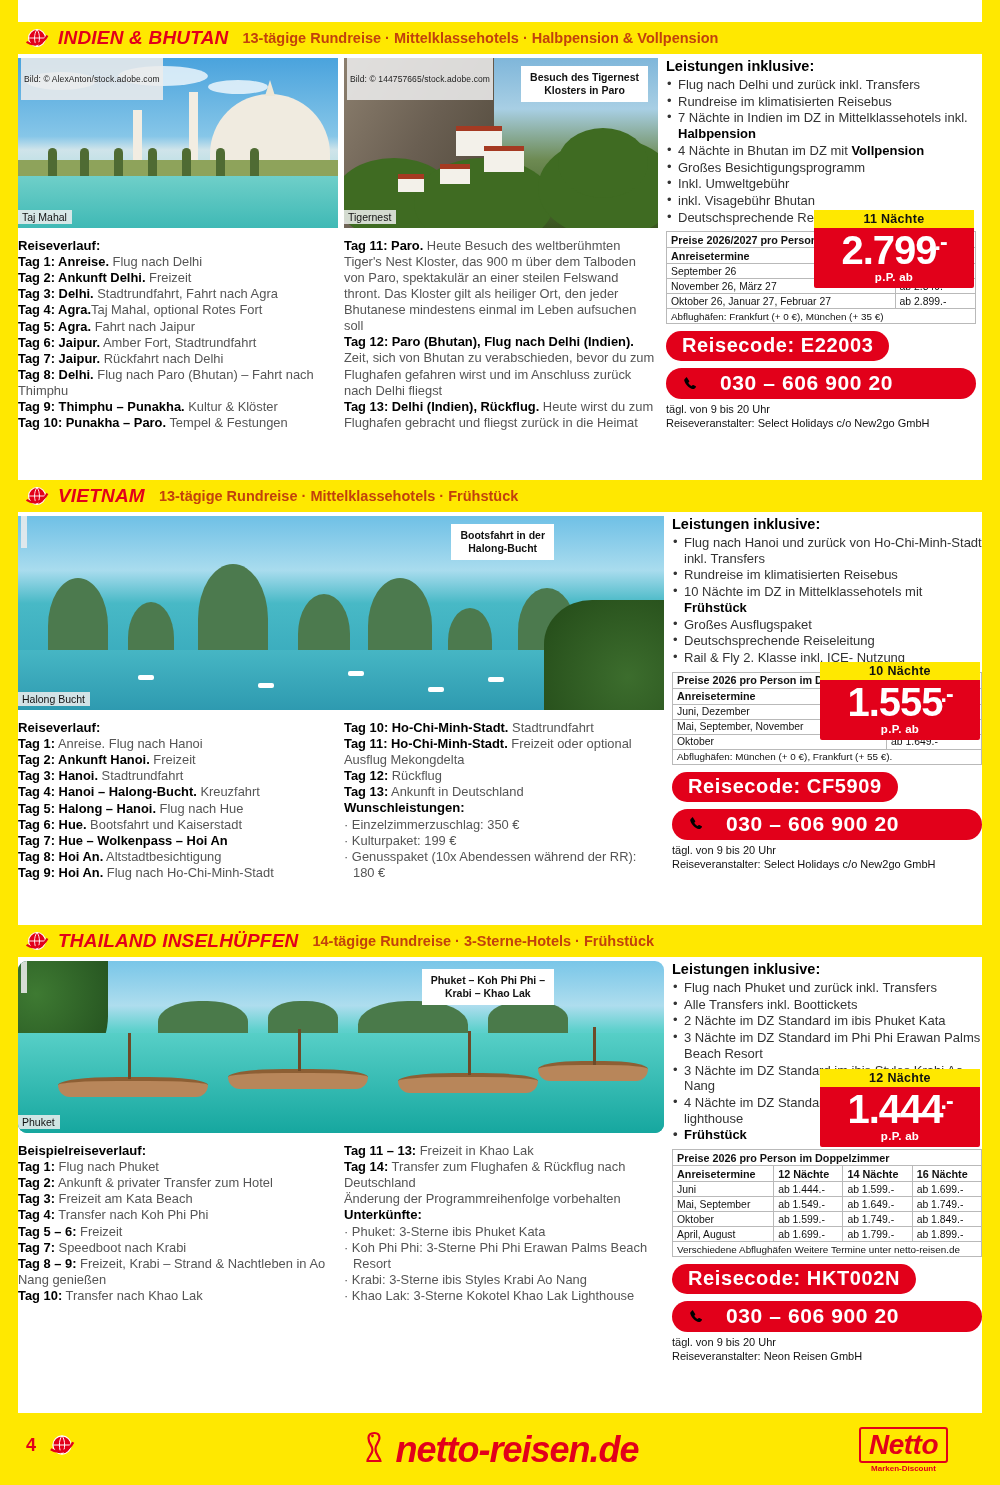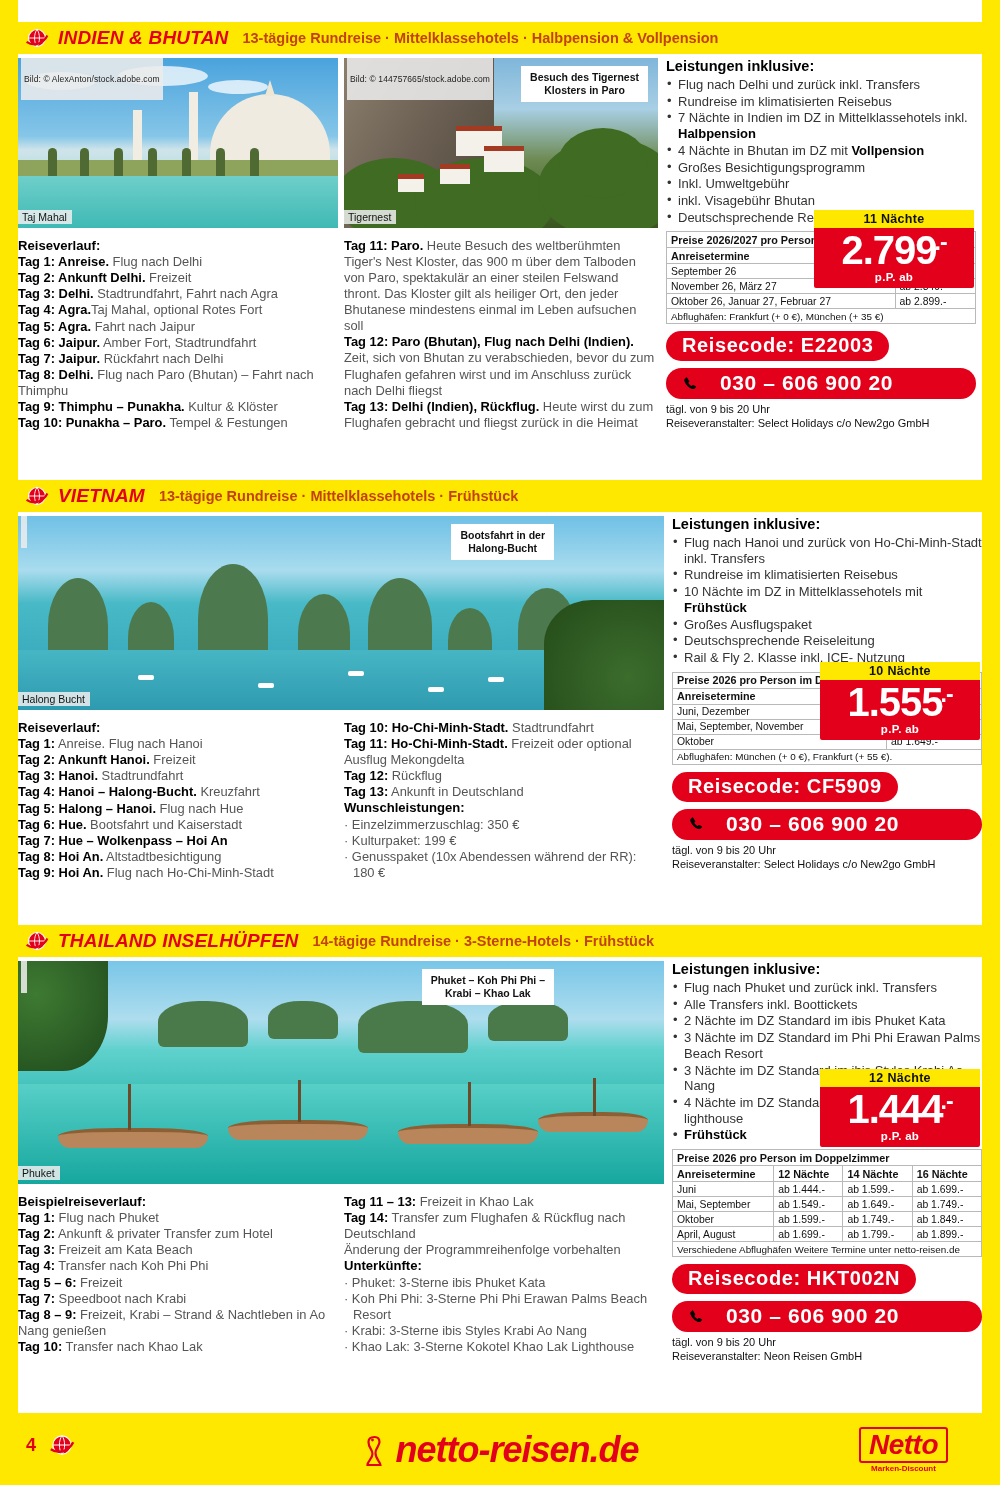--- a/index.html
+++ b/index.html
@@ -95,21 +95,21 @@
   
   .halong { height: 194px; background: linear-gradient(#6fc0e6 0%, #a9dcee 28%, #48b9c6 45%, #2d9fb5 100%); }
   .halong .karst { position: absolute; bottom: 36px; background: #4c7a4e; border-radius: 50% 50% 8px 8px; }
   .halong .sea { position: absolute; left: 0; right: 0; bottom: 0; height: 60px;
     background: linear-gradient(#46b6c4, #2e9ab0); }
   .halong .boat { position: absolute; width: 16px; height: 5px; background: #fff; border-radius: 2px; }
   .halong .fore { position: absolute; right: 0; bottom: 0; width: 120px; height: 110px;
     background: radial-gradient(circle at 70% 70%, #3c6d2d, #234a18); border-radius: 40% 0 0 0; }
 
   
-  .thai { height: 223px; background: linear-gradient(#79c6e8 0%, #aeddee 26%, #5fd1cd 40%, #2fb5ad 70%, #1a9c9a 100%); }
+  .thai { height: 172px; background: linear-gradient(#79c6e8 0%, #aeddee 26%, #5fd1cd 40%, #2fb5ad 70%, #1a9c9a 100%); border-radius: 9px; }
   .thai .island { position: absolute; top: 40px; background: #4a7a4a; border-radius: 45% 45% 6px 6px; }
   .thai .lagoon { position: absolute; left: 0; right: 0; bottom: 0; height: 100px;
     background: linear-gradient(#57cfc7, #16a79f); }
   .thai .hull { position: absolute; height: 20px; background: #b8865a; border-radius: 40% 40% 12px 12px;
     border-top: 4px solid #8d5f34; }
   .thai .mast { position: absolute; width: 3px; background: #6e4a28; }
   .thai .palmleft { position: absolute; left: 0; top: 0; width: 90px; height: 110px;
     background: radial-gradient(circle at 20% 30%, #3e7a32, #1f4a1c); border-radius: 0 0 50% 0; }
 
   
@@ -162,21 +162,21 @@
   .pill.code { font-size: 20px; }
   .pill.phone { font-size: 21px; display: flex; align-items: center; gap: 23px; }
   .phone-icon { width: 15px; height: 15px; flex: 0 0 15px; }
   .smallnote { font-size: 11px; color: #111; line-height: 1.25; margin-top: 4px; }
 
   
   .footer { position: absolute; left: 0; bottom: 0; width: 1000px; height: 72px; background: #ffe800; }
   .footer-page { position: absolute; left: 26px; top: 22px; font-size: 18px; font-weight: bold; color: #e2001a; }
   .footer-globe { position: absolute; left: 48px; top: 18px; width: 28px; height: 28px; }
   .footer-logo { position: absolute; left: 50%; top: 16px; transform: translateX(-50%);
-                 display: flex; align-items: center; gap: 8px; }
+                 display: flex; gap: 8px; }
   .footer-logo .lt { color: #e2001a; font-weight: bold; font-size: 36px; font-style: italic; letter-spacing: -1px; }
   .netto-badge { position: absolute; right: 52px; top: 14px; text-align: center; }
   .netto-badge .nb-main {
     color: #e2001a; font-weight: bold; font-size: 28px; font-style: italic;
     border: 2px solid #e2001a; padding: 0 8px; border-radius: 3px; letter-spacing: -.5px;
   }
   .netto-badge .nb-sub { color: #e2001a; font-size: 8px; font-weight: bold; margin-top: 1px; }
 </style>
 </head>
 <body>

